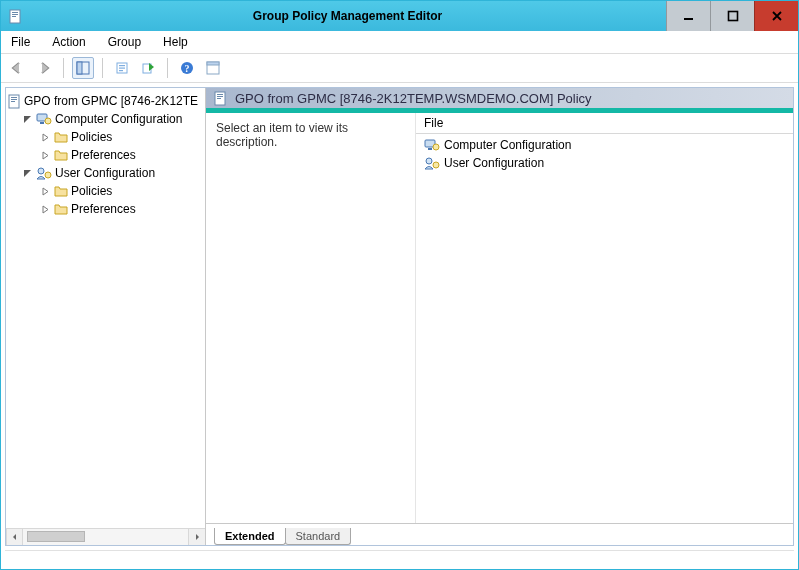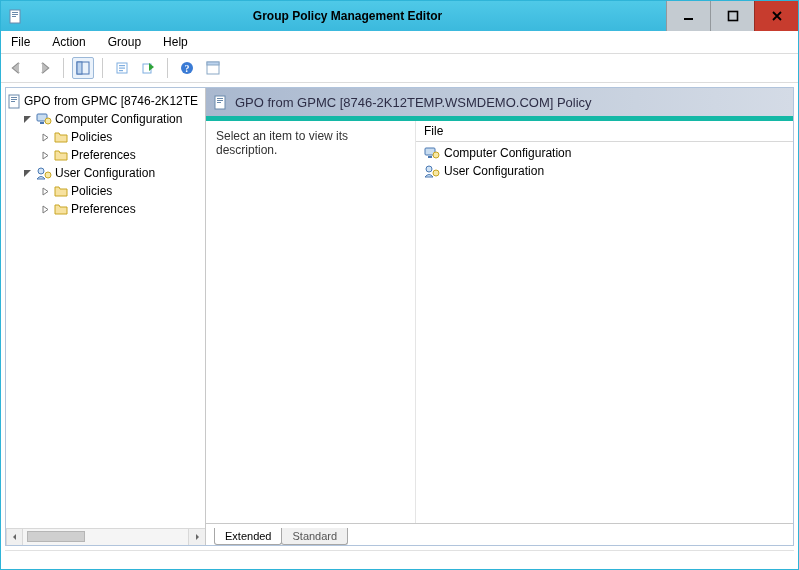--- a/index.html
+++ b/index.html
@@ -107,21 +107,21 @@
   }
   .h-scroll .arrow { width:17px;border-right:1px solid #d8d8d8;border-left:1px solid #d8d8d8;background:#f0f0f0;display:flex;align-items:center;justify-content:center;}
   .h-scroll .arrow:last-child{border-right:none;}
   .h-scroll .track{flex:1;background:#f5f5f5;position:relative;}
   .h-scroll .thumb{position:absolute;left:4px;top:2px;width:58px;height:11px;background:#cfcfcf;border:1px solid #b5b5b5;}
   .right-pane {
     flex:1;display:flex;flex-direction:column;min-width:0;
   }
   .header-band {
     background: linear-gradient(to right, #a9b8cf 0%, #c5cfdd 60%, #d4dbe6 100%);
-    height:28px;display:flex;align-items:center;gap:8px;padding:0 8px;
+    height:20px;display:flex;align-items:center;gap:8px;padding:0 8px;
     font-size:13px;color:#2d2d46;
   }
   .content-row {
     flex:1;display:flex;min-height:0;border-top:5px solid #14b8a6;
   }
   .desc-col {
     width:210px;padding:8px 10px;border-right:1px solid #e5e5e5;color:#333;
   }
   .list-col { flex:1;display:flex;flex-direction:column; }
   .list-header {
@@ -132,21 +132,21 @@
   .tabs-row {
     height:22px;border-top:1px solid #c8c8c8;display:flex;align-items:flex-end;
     padding-left:8px;gap:0;background:#fff;
     font-size:11px;
   }
   .tab {
     border:1px solid #a7a7a7;border-top:none;padding:2px 10px 2px 10px;
     background:#fff;margin-right:-1px;
     border-radius:0 0 3px 3px;
   }
-  .tab.active { background:#fff;font-weight:normal; }
+  .tab.active { background:#fff;font-weight:bold; }
   .tab.inactive { background:#f0f0f0;color:#555; }
   .statusbar { height:16px;background:#fff;border-top:1px solid #e1e1e1;margin:0 4px 3px 4px;}
   svg { display:block; }
   .folder-icon { width:14px;height:12px; }
   .doc-icon { width:13px;height:15px; }
 </style>
 </head>
 <body>
 
 <div class="titlebar">

